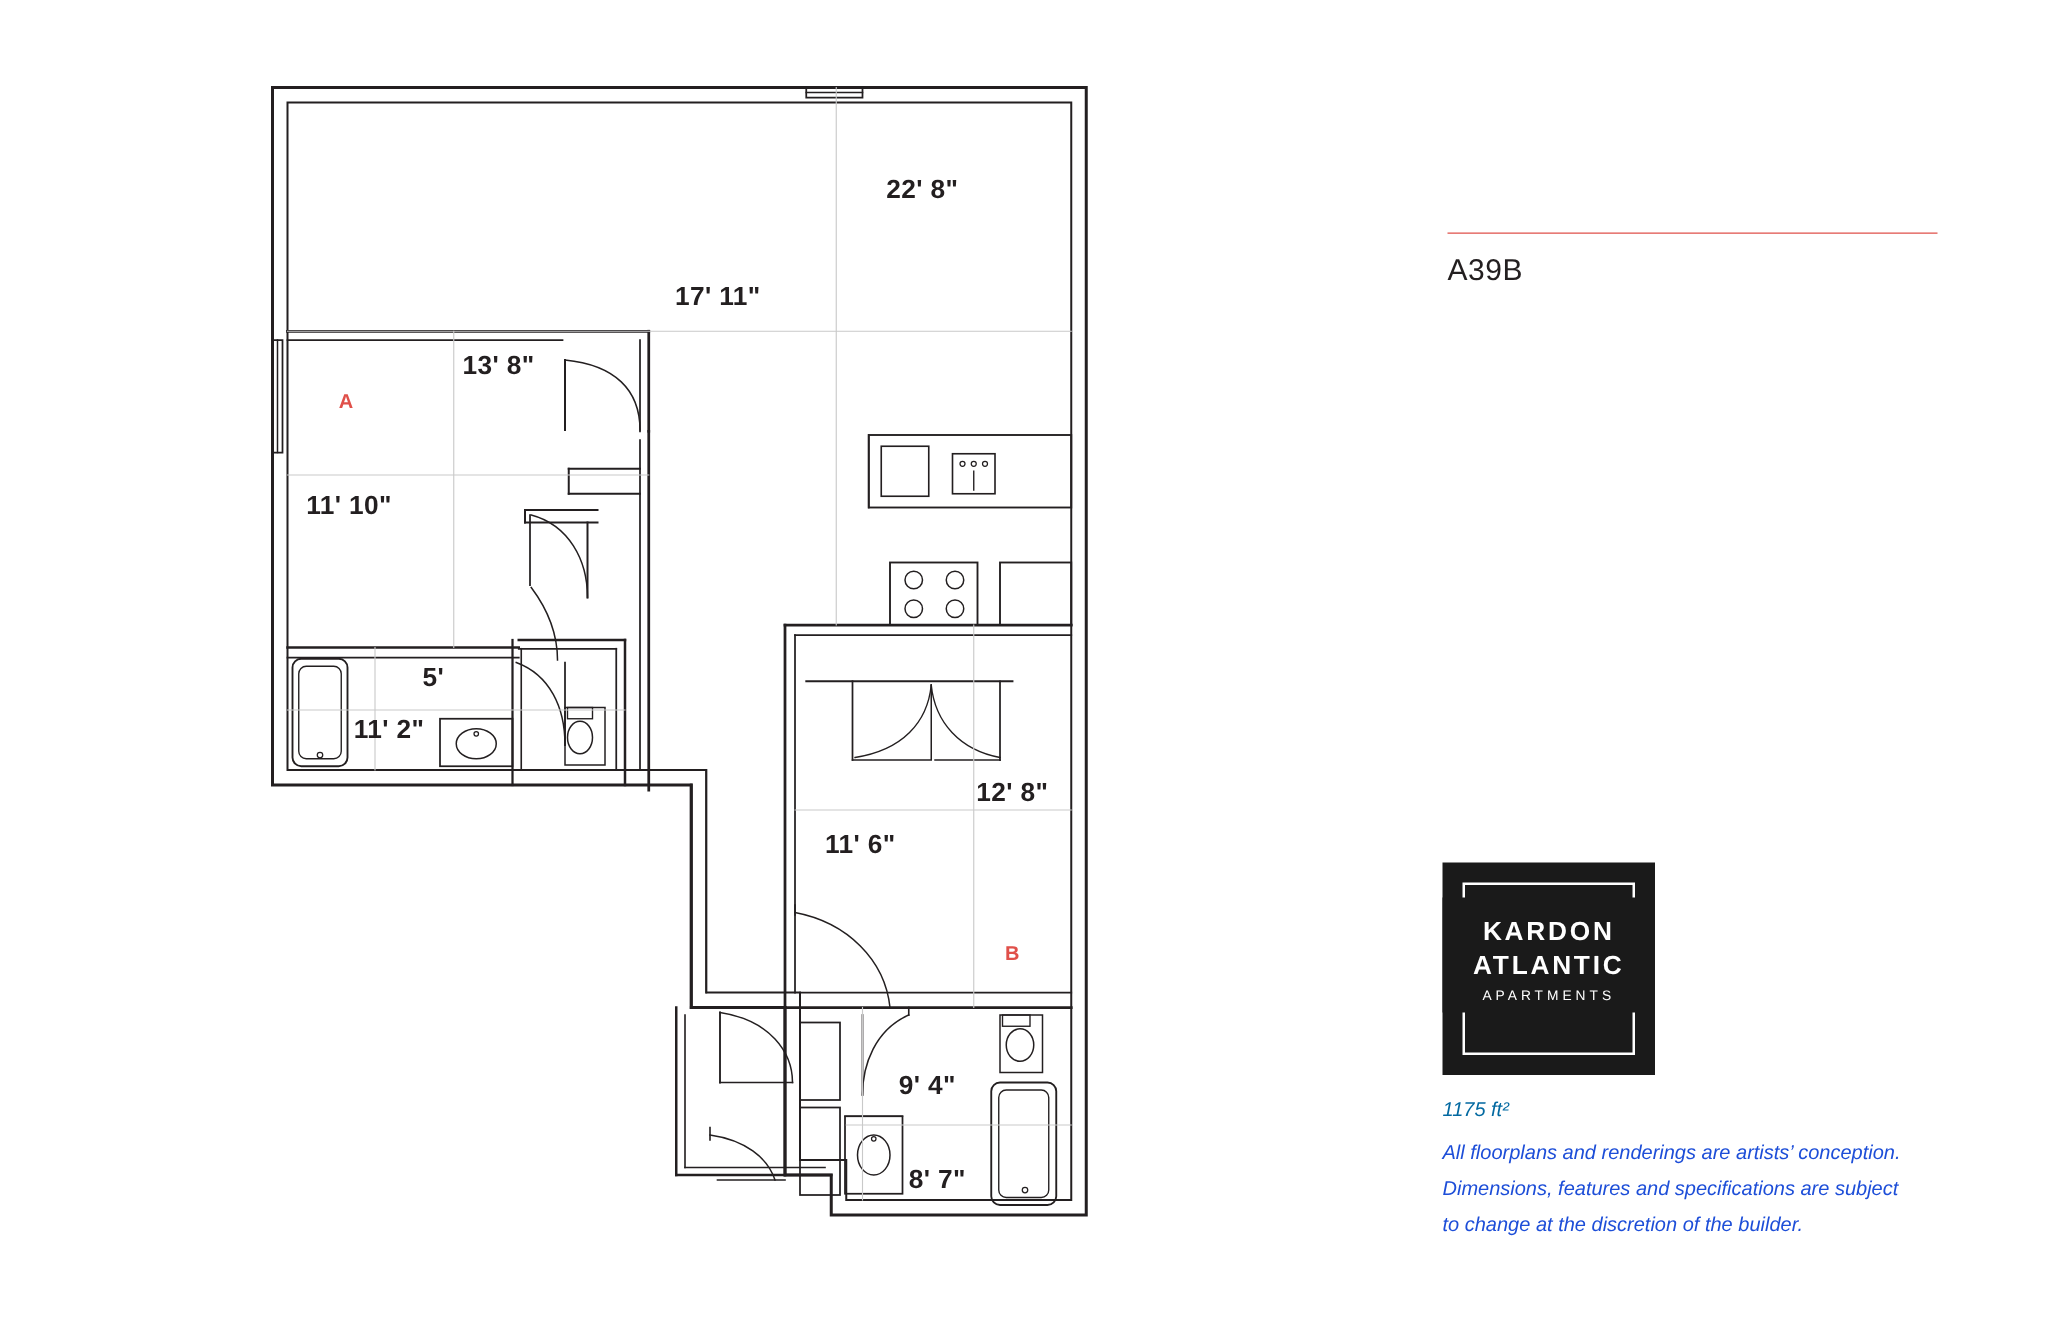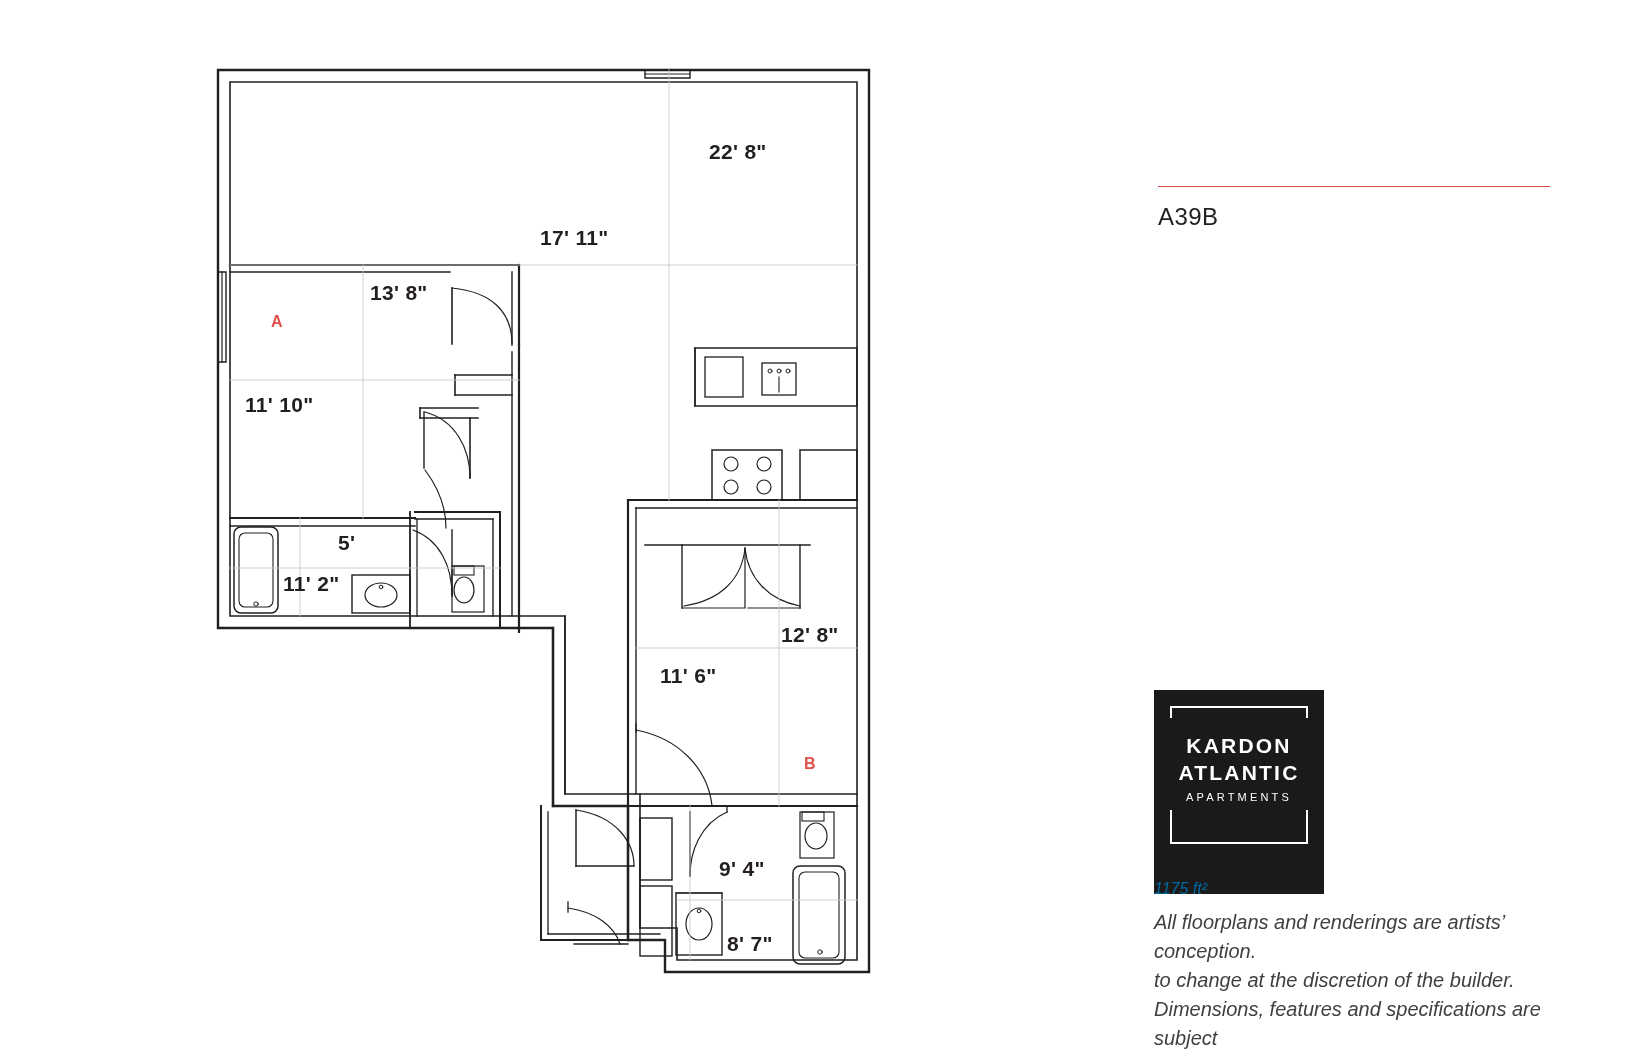--- a/index.html
+++ b/index.html
@@ -86,21 +86,21 @@
     color: #231f20;
     letter-spacing: 0.4px;
   }
 
   
   #logo-box {
     position: absolute;
     left: 4px;
     top: 690px;
     width: 170px;
-    height: 204px;
+    height: 170px;
     background: #1a1a1a;
   }
   #logo-inner-frame {
     position: absolute;
     left: 16px;
     top: 16px;
     width: 138px;
     height: 138px;
     border: 2px solid #ffffff;
     box-sizing: border-box;
@@ -141,24 +141,24 @@
     font-size: 16px;
     font-style: italic;
     font-family: "Liberation Sans", sans-serif;
     color: #0369a1;
   }
   #disclaimer {
     position: absolute;
     left: 4px;
     top: 908px;
     width: 440px;
-    font-size: 20px;
+    font-size: 16px;
     font-style: italic;
     line-height: 29px;
-    color: #404040;
+    color: #1d4ed8;
   }
   .disc-line { display: block; }
 </style>
 </head>
 <body>
 
 <div id="floorplan-panel">
 
   <svg id="floorplan-svg" width="1060" height="1059" viewBox="0 0 1060 1059">
     <g fill="none" stroke="#231f20" stroke-width="2.2" stroke-linecap="square">
@@ -346,16 +346,16 @@
       <div class="logo-line1">KARDON</div>
       <div class="logo-line2">ATLANTIC</div>
       <div class="logo-line3">APARTMENTS</div>
     </div>
   </div>
 
   <div id="area-text">1175 ft²</div>
 
   <div id="disclaimer">
     <span class="disc-line">All floorplans and renderings are artists’ conception.</span>
+    <span class="disc-line">Dimensions, features and specifications are subject</span>
     <span class="disc-line">to change at the discretion of the builder.</span>
-    <span class="disc-line">Dimensions, features and specifications are subject</span>
   </div>
 </div>
 
 </body></html>

